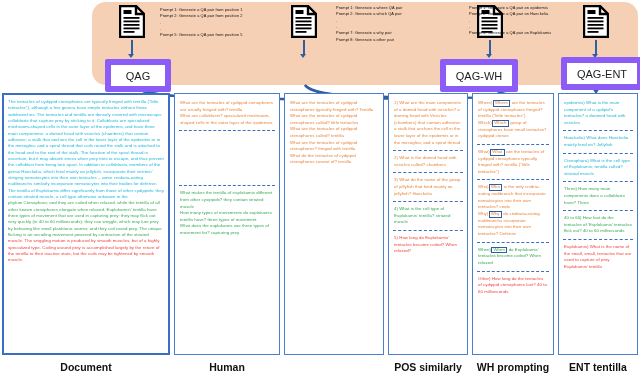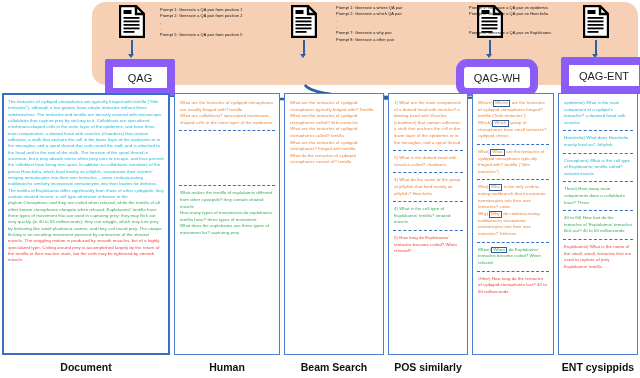--- a/index.html
+++ b/index.html
@@ -11,21 +11,21 @@
   .band{position:absolute;left:92px;top:2px;width:546px;height:83px;
         background:#f6d0b4;border-radius:14px;}
   .docicon{position:absolute;width:26px;height:33px;}
   .docicon svg{display:block;width:26px;height:33px;}
   .promptblk{position:absolute;font-size:3.9px;line-height:1.62;
              color:#111;white-space:pre-line;letter-spacing:.1px;}
   .arrowdown{position:absolute;width:2px;background:#2e5fa3;}
   .arrowhead{position:absolute;width:0;height:0;
              border-left:3.2px solid transparent;border-right:3.2px solid transparent;
              border-top:4.5px solid #2e5fa3;}
-  .modelbox{position:absolute;height:21px;border:8px solid #8b5cf6;
+  .modelbox{position:absolute;height:21px;border:6px solid #8b5cf6;
             background:#fff;border-radius:2px;display:flex;
             align-items:center;justify-content:center;
             font-size:11px;color:#1d1d1d;}
 
   
   #curves{position:absolute;left:0;top:0;width:640px;height:378px;
           pointer-events:none;}
 
   
   .panel{position:absolute;top:93px;height:262px;background:#fff;
@@ -129,21 +129,21 @@
       <rect x="4.5" y="26" width="11" height="1.8" fill="#000"></rect>
     </svg>
   </div>
   <div class="promptblk" style="left:469px;top:5px;width:130px;">Prompt 1: Generate a QA pair  on epidermis
 Prompt 2: Generate a QA pair  on Haeckelia
 .
 .
 Prompt 6: Generate a QA pair  on Euplokamis</div>
   <div class="arrowdown" style="left:489px;top:40px;height:15px;"></div>
   <div class="arrowhead" style="left:486px;top:54px;"></div>
-  <div class="modelbox" style="left:456px;top:59px;width:66px;border-radius:11px;">QAG-WH</div>
+  <div class="modelbox" style="left:440px;top:59px;width:66px;">QAG-WH</div>
 
   <div class="docicon" style="left:583px;top:5px;">
     <svg viewBox="0 0 26 33">
       <path d="M1,1 H17 L25,9 V32 H1 Z" fill="#ffffff" stroke="#000" stroke-width="2.4"></path>
       <path d="M17,1 V9 H25" fill="none" stroke="#000" stroke-width="2.4"></path>
       <rect x="4.5" y="5" width="8" height="4" fill="#000"></rect>
       <rect x="4.5" y="12" width="16" height="1.8" fill="#000"></rect>
       <rect x="4.5" y="15.5" width="16" height="1.8" fill="#000"></rect>
       <rect x="4.5" y="19" width="16" height="1.8" fill="#000"></rect>
       <rect x="4.5" y="22.5" width="16" height="1.8" fill="#000"></rect>
@@ -266,17 +266,17 @@
         </div>
         <hr class="dashrule">
         <div class="qablock seg-red">
           <div>Euplokamis) What is the name of the small, small, tentacles that are used to capture of prey Euplokamis' tentilla</div>
         </div>
       </div>
   </div>
 
   <div class="caption" style="left:2px;width:168px;">Document</div>
   <div class="caption" style="left:174px;width:106px;">Human</div>
-  <div class="caption" style="left:284px;width:100px;">Beam Search</div>
   <div class="caption" style="left:388px;width:80px;">POS similarly</div>
-  <div class="caption" style="left:558px;width:80px;">ENT cysippids</div>
+  <div class="caption" style="left:472px;width:82px;">WH prompting</div>
+  <div class="caption" style="left:558px;width:80px;">ENT tentilla</div>
 
 </div>
 
 </body></html>

